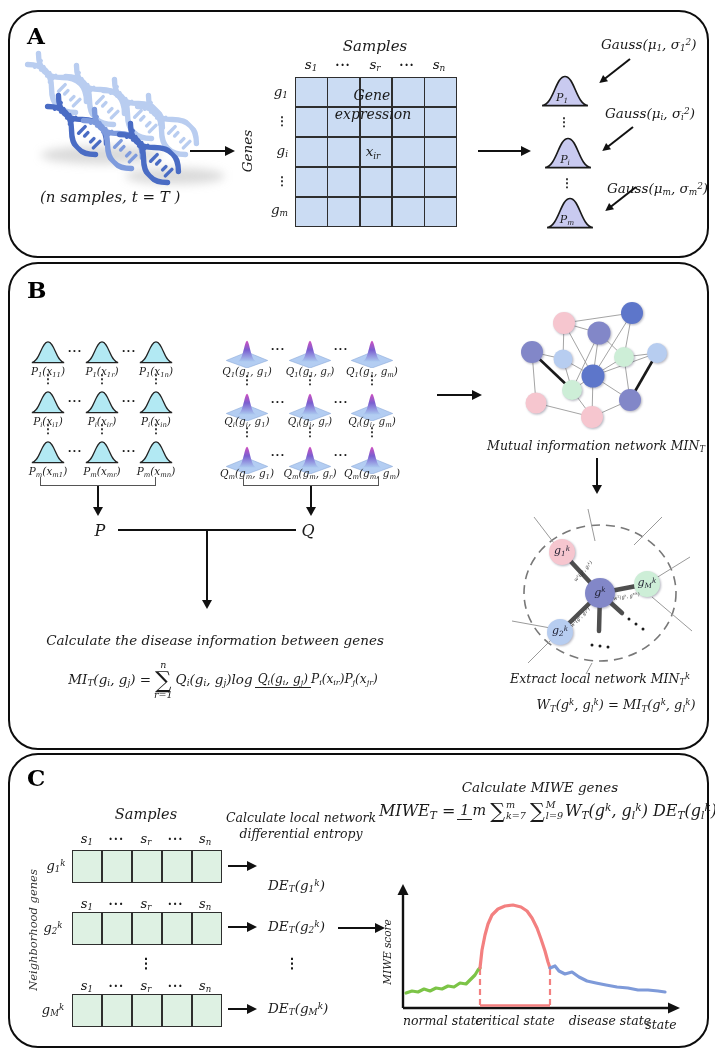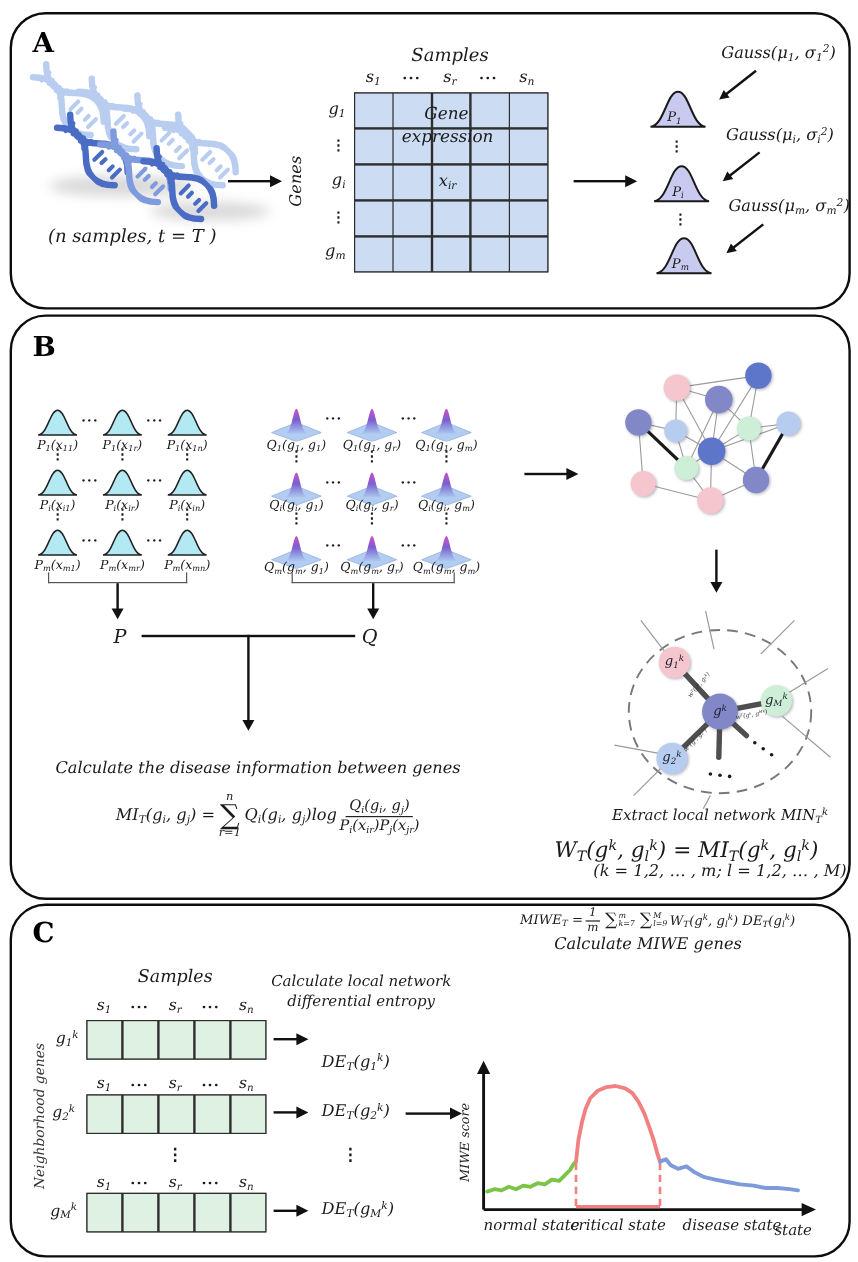--- a/index.html
+++ b/index.html
@@ -43,21 +43,21 @@
   .ghead b{font-weight:700;font-style:normal;font-size:12px;letter-spacing:1px}
   .rhead{position:absolute;display:grid;font-size:13.5px;font-style:italic;text-align:right;align-items:center;justify-items:end}
   .rhead b{font-weight:700;font-style:normal;font-size:12px}
   .vtext{position:absolute;transform:translate(-50%,-50%) rotate(-90deg);white-space:nowrap;font-style:italic}
   
   .dist-label{position:absolute;font-size:10.4px;font-style:italic;transform:translateX(-50%);white-space:nowrap}
   .dots-h{position:absolute;font-weight:700;font-size:11px;transform:translate(-50%,-50%);letter-spacing:1px;font-style:normal}
   .dots-v{position:absolute;font-weight:700;font-size:12px;transform:translate(-50%,-50%);font-style:normal;line-height:.85}
   
   .formula{position:absolute;display:flex;align-items:center;justify-content:center;font-style:italic;white-space:nowrap}
-  .frac{display:inline-flex;flex-direction:column;align-items:center;line-height:1.2;font-size:.9em;margin:0 2px;vertical-align:middle}
+  .frac{display:inline-flex;flex-direction:row;align-items:flex-start;line-height:1.2;font-size:.9em;margin:0 2px;vertical-align:middle}
   .frac .num{border-bottom:1.3px solid #222;padding:0 3px}
   .bsum{display:inline-flex;flex-direction:column;align-items:center;line-height:1;margin:0 3px}
   .bsum .lim{font-size:9.5px;font-style:italic}
   .bsum .sig{font-size:23px;font-style:normal;line-height:.9}
   .ssum{display:inline-flex;align-items:center;margin:0 2px}
   .ssum .sig{font-size:1.3em;font-style:normal}
   .ssum .lims{display:inline-flex;flex-direction:column;font-size:.6em;line-height:1.1;margin-left:1px}
   .bell{position:absolute}
   .bell-use{fill:var(--bell);stroke:#222;stroke-width:1.7}
   .bell-use.ga{fill:var(--gauss);stroke:#1a1a1a;stroke-width:1.6}
@@ -196,21 +196,21 @@
     </svg>
   <div class="plab" style="left:565px;top:160px">P<sub>i</sub></div>
   <svg class="bell" style="left:545px;top:194px;width:50px;height:36px" viewBox="0 0 48 34">
       <use class="bell-use ga" href="#bellp"></use>
     </svg>
   <div class="plab" style="left:567px;top:220px">P<sub>m</sub></div>
   <div class="dots-v" style="left:564px;top:122px">⋮</div>
   <div class="dots-v" style="left:567px;top:183px">⋮</div>
   <div class="abs it" style="left:601px;top:36px;font-size:13.5px">Gauss(μ<sub>1</sub>, σ<sub>1</sub><sup>2</sup>)</div>
   <div class="abs it" style="left:605px;top:105px;font-size:13.5px">Gauss(μ<sub>i</sub>, σ<sub>i</sub><sup>2</sup>)</div>
-  <div class="abs it" style="left:607px;top:164px;font-size:13.5px">Gauss(μ<sub>m</sub>, σ<sub>m</sub><sup>2</sup>)</div>
+  <div class="abs it" style="left:607px;top:180px;font-size:13.5px">Gauss(μ<sub>m</sub>, σ<sub>m</sub><sup>2</sup>)</div>
   <div class="darrow" style="left:630px;top:58px;width:32px;transform:rotate(142deg)"></div>
   <div class="darrow" style="left:633px;top:126px;width:32px;transform:rotate(142deg)"></div>
   <div class="darrow" style="left:636px;top:186px;width:32px;transform:rotate(142deg)"></div>
 
   <div class="panel" style="left:8px;top:262px;width:697px;height:484px"></div>
   <div class="plabel" style="left:27px;top:276px">B</div>
 
   <svg class="bell" style="left:29px;top:339px;width:38px;height:25px" viewBox="0 0 48 34">
       <use class="bell-use" href="#bellp"></use>
     </svg>
@@ -373,20 +373,21 @@
       <circle cx="65" cy="69" r="9.5" fill="var(--node-lblue)"></circle>
       <circle cx="95" cy="86" r="11.5" fill="var(--node-blue)"></circle>
       <circle cx="74" cy="100" r="10" fill="var(--node-lgreen)"></circle>
       <circle cx="126" cy="67" r="10" fill="var(--node-lgreen)"></circle>
       <circle cx="159" cy="63" r="10" fill="var(--node-lblue)"></circle>
       <circle cx="132" cy="110" r="11" fill="var(--node-slate)"></circle>
       <circle cx="38" cy="113" r="10.5" fill="var(--node-pink)"></circle>
       <circle cx="94" cy="127" r="11" fill="var(--node-pink)"></circle>
     </g>
   </svg>
+  <div class="abs it ctrx" style="left:596px;top:438px;font-size:12.5px">Mutual information network MIN<sub>T</sub></div>
   <div class="varrow" style="left:596px;top:458px;height:28px"></div>
 
   <svg class="abs" style="left:500px;top:505px" width="200" height="170" viewBox="0 0 200 170">
     <ellipse cx="100" cy="88" rx="76" ry="68" fill="none" stroke="#787878" stroke-width="1.6" stroke-dasharray="9 6"></ellipse>
     <g stroke="var(--edge-gray)" stroke-width="1">
       <line x1="88" y1="4" x2="95" y2="36"></line>
         <line x1="60" y1="46" x2="34" y2="12"></line>
       <line x1="134" y1="40" x2="162" y2="12"></line>
         <line x1="148" y1="78" x2="190" y2="52"></line>
       <line x1="152" y1="92" x2="192" y2="126"></line>
@@ -417,22 +418,21 @@
     </g>
   </svg>
   <div class="netlab" style="left:562px;top:551px">g<sub>1</sub><sup>k</sup></div>
   <div class="netlab" style="left:600px;top:592px">g<sup>k</sup></div>
   <div class="netlab" style="left:560px;top:631px">g<sub>2</sub><sup>k</sup></div>
   <div class="netlab" style="left:647px;top:583px">g<sub>M</sub><sup>k</sup></div>
   <div class="edgelab" style="left:570px;top:568px;transform:rotate(-50deg)">wᵀ(gᵏ, g₁ᵏ)</div>
   <div class="edgelab" style="left:567px;top:614px;transform:rotate(-46deg)">wᵀ(gᵏ, g₂ᵏ)</div>
   <div class="edgelab" style="left:613px;top:593px;transform:rotate(-10deg)">wᵀ(gᵏ, gᴹᵏ)</div>
   <div class="abs it ctrx" style="left:600px;top:671px;font-size:12.5px">Extract local network MIN<sub>T</sub><sup>k</sup></div>
-  <div class="abs it ctrx" style="left:572px;top:697px;font-size:18px">W<sub>T</sub>(g<sup>k</sup>, g<sub>l</sub><sup>k</sup>) = MI<sub>T</sub>(g<sup>k</sup>, g<sub>l</sub><sup>k</sup>)</div>
-  <div class="abs it ctrx" style="left:600px;top:718px;font-size:13.5px">(k = 1,2, … , m; l = 1,2, … , M)</div>
+  <div class="abs it ctrx" style="left:616px;top:697px;font-size:13px">W<sub>T</sub>(g<sup>k</sup>, g<sub>l</sub><sup>k</sup>) = MI<sub>T</sub>(g<sup>k</sup>, g<sub>l</sub><sup>k</sup>)</div>
 
   <div class="panel" style="left:8px;top:753px;width:697px;height:291px"></div>
   <div class="plabel" style="left:27px;top:764px">C</div>
 
   <div class="abs it ctrx" style="left:146px;top:806px;font-size:14.5px">Samples</div>
   <div class="vtext" style="left:33px;top:930px;font-size:11.5px;color:#333">Neighborhood genes</div>
 
   <div class="ghead" style="left:72px;top:831px;width:148px;grid-template-columns:repeat(5,1fr);font-size:13px">
     <span>s<sub>1</sub></span>
       <b>···</b>
@@ -489,21 +489,21 @@
   <div class="abs it ctr" style="left:53px;top:1010px;font-size:13px">g<sub>M</sub><sup>k</sup></div>
   <div class="harrow" style="left:228px;top:1008px;width:20px"></div>
   <div class="abs it" style="left:268px;top:1000px;font-size:13.5px">DE<sub>T</sub>(g<sub>M</sub><sup>k</sup>)</div>
 
   <div class="abs it ctrx" style="left:301px;top:810px;font-size:12.5px">Calculate local network</div>
   <div class="abs it ctrx" style="left:301px;top:826px;font-size:12.5px">differential entropy</div>
 
   <div class="harrow" style="left:338px;top:927px;width:38px"></div>
 
   <div class="abs it ctrx" style="left:540px;top:779px;font-size:13.5px">Calculate MIWE genes</div>
-  <div class="formula" style="left:398px;top:752px;width:300px;height:30px;font-size:11px">
+  <div class="formula" style="left:398px;top:796px;width:300px;height:30px;font-size:16px">
     <span>MIWE<sub>T</sub> =</span>
     <span class="frac">
       <span class="num">1</span>
       <span class="den">m</span>
     </span>
     <span class="ssum">
         <span class="sig">∑</span>
       <span class="lims">
           <span>m</span>
           <span>k=7</span>

